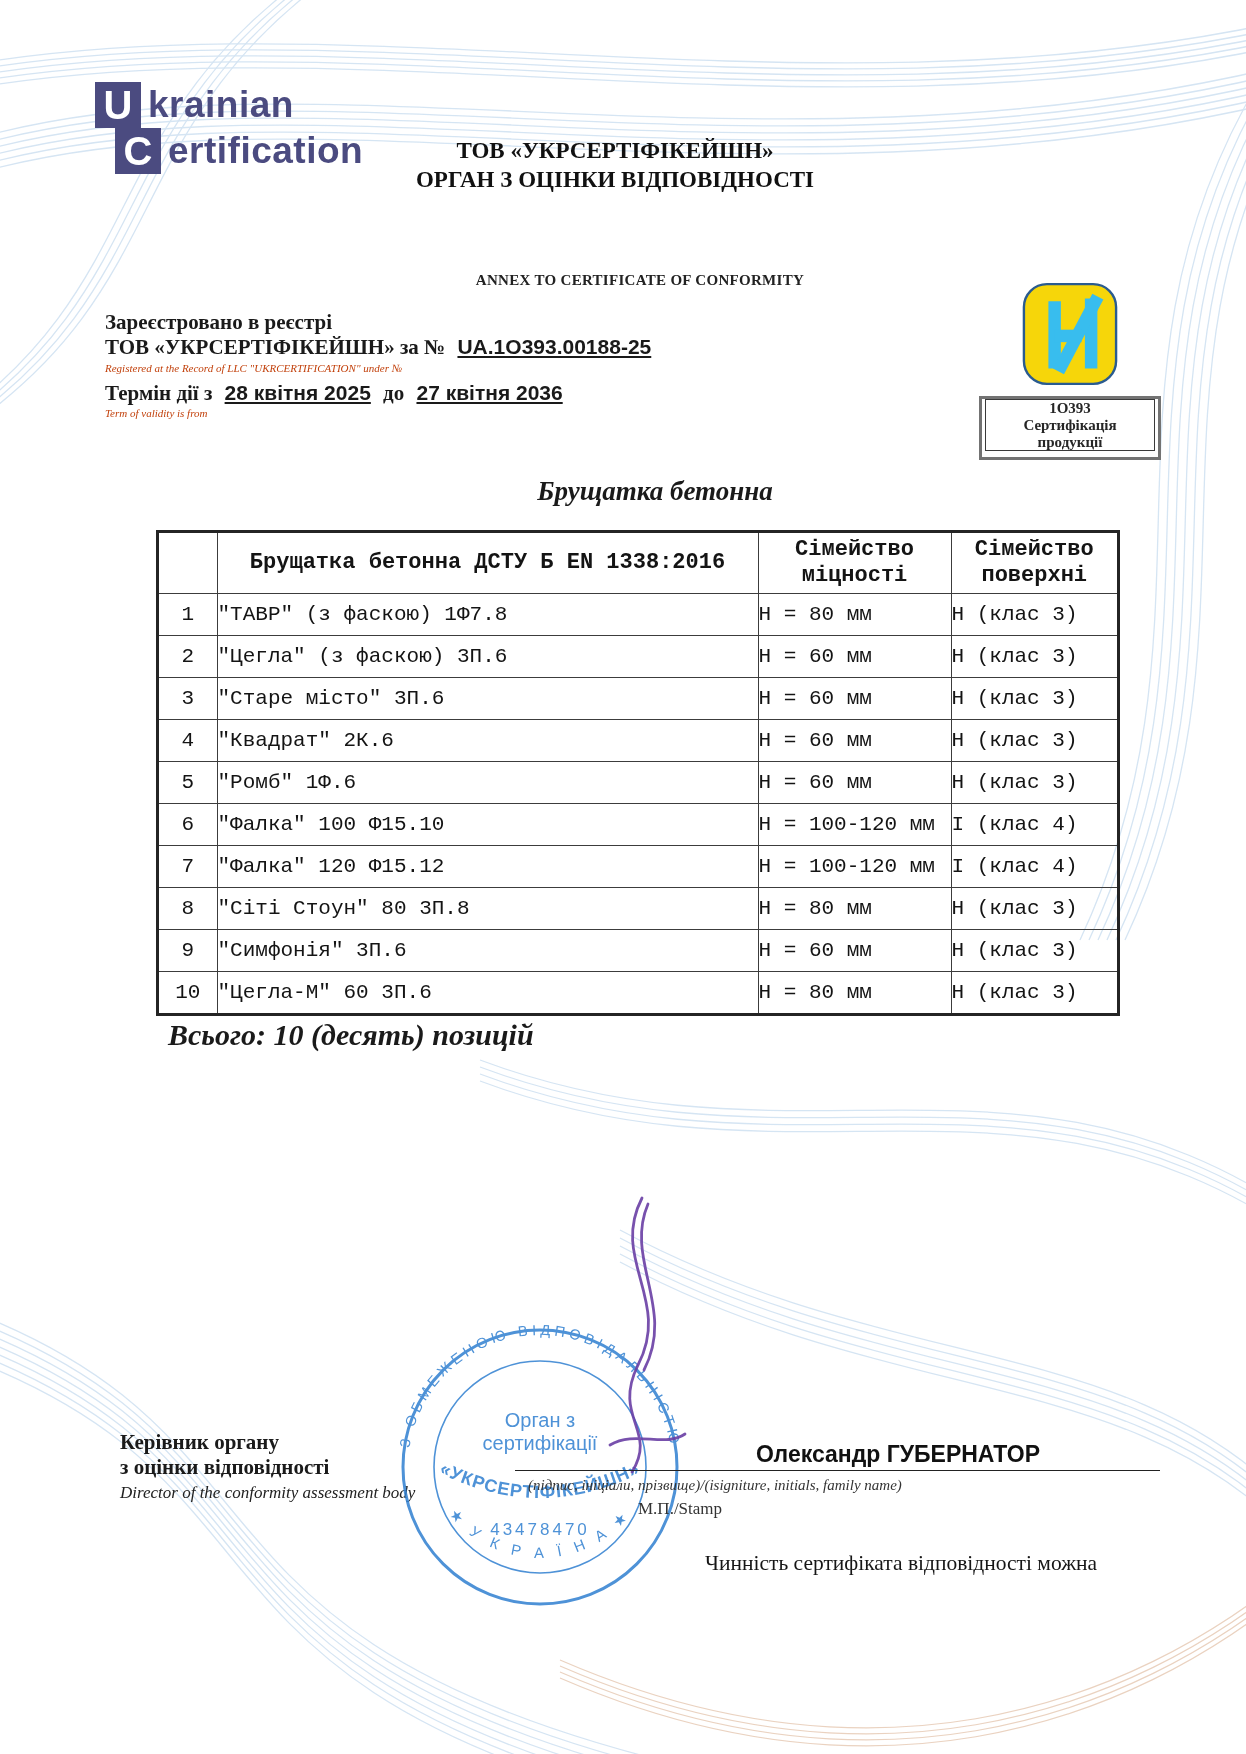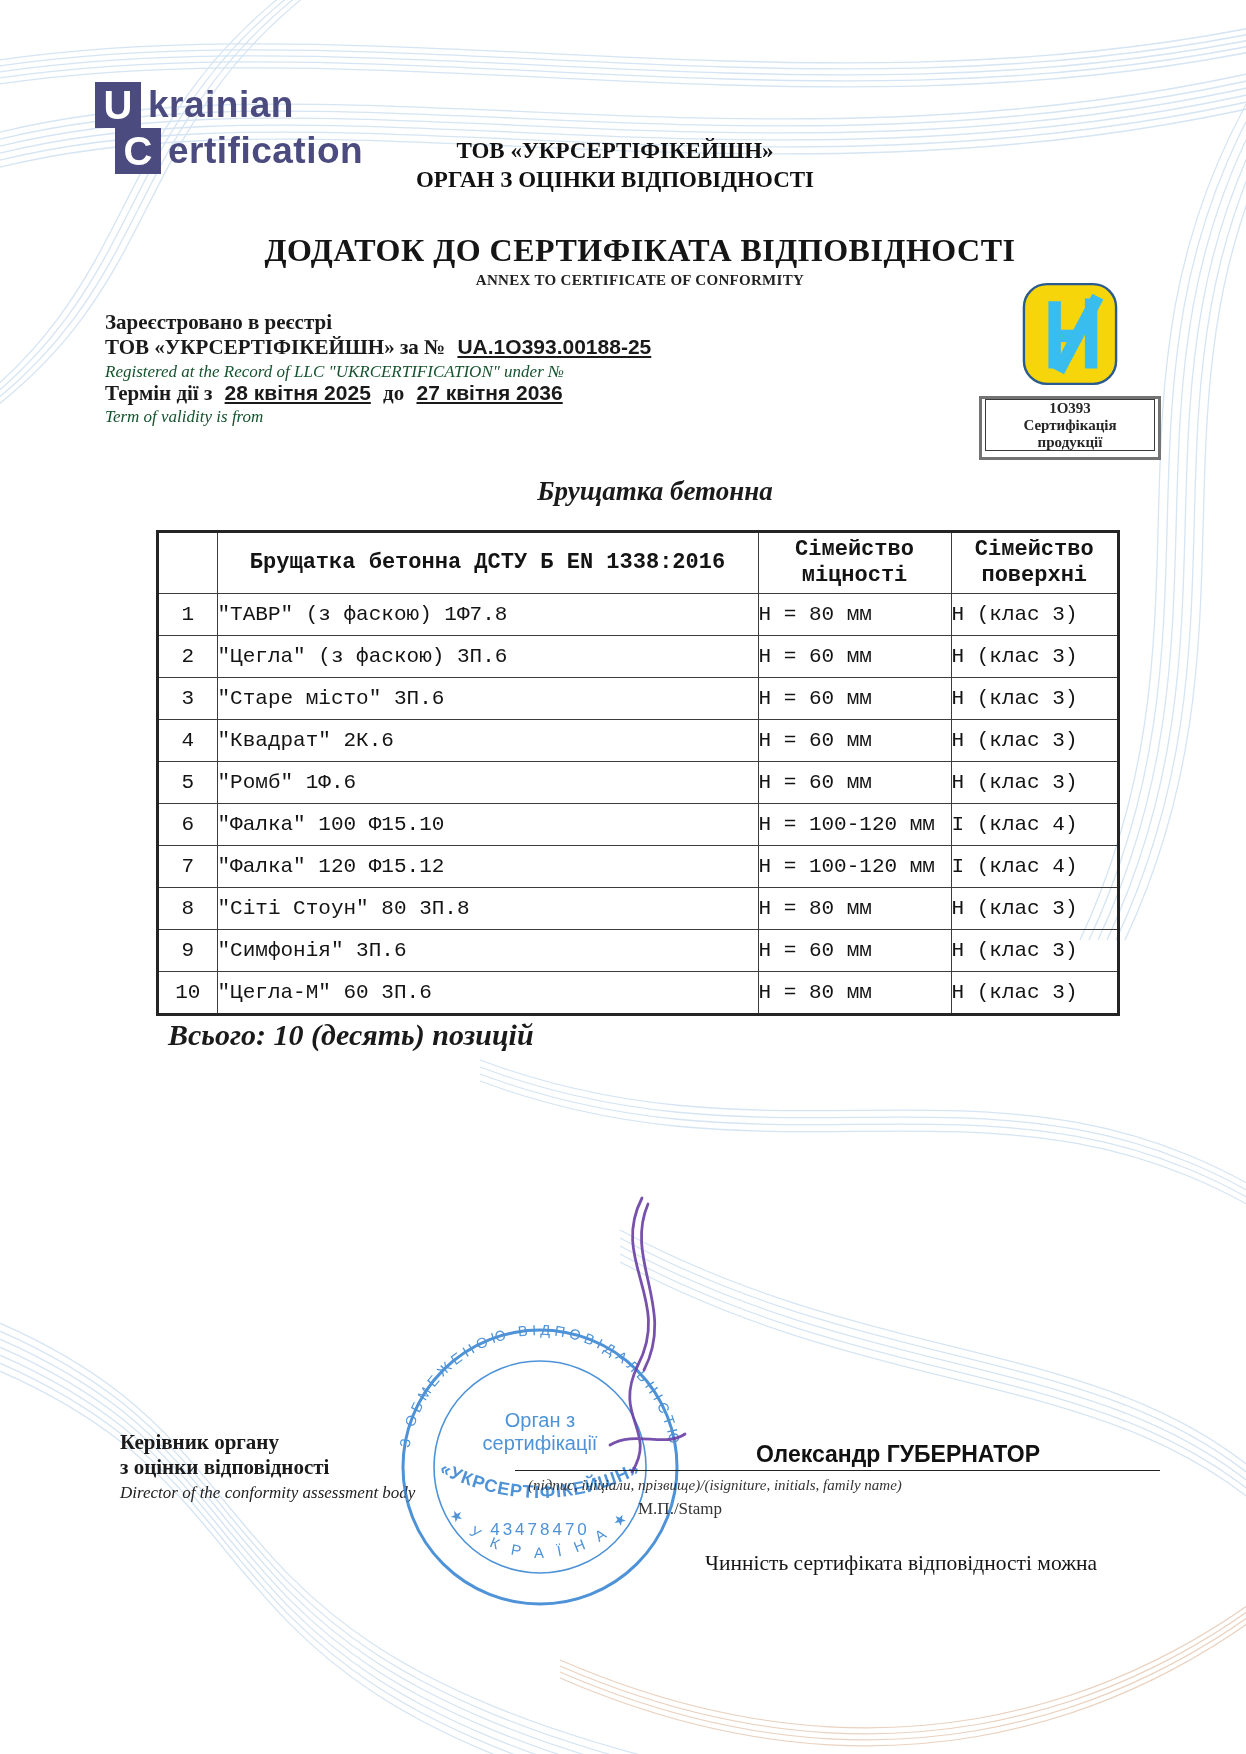--- a/index.html
+++ b/index.html
@@ -17,21 +17,21 @@
   .logo-rest{font-size:37px;letter-spacing:0.5px;padding-left:7px;}
 
   
   .org-head{left:615px;top:136px;transform:translateX(-50%);text-align:center;font-weight:bold;font-size:23px;line-height:29px;white-space:nowrap;color:#111;}
   .doc-title{left:640px;top:232px;transform:translateX(-50%);font-weight:bold;font-size:32px;letter-spacing:0.5px;white-space:nowrap;color:#151515;}
   .doc-subtitle{left:640px;top:272px;transform:translateX(-50%);font-weight:bold;font-size:15px;letter-spacing:0.3px;white-space:nowrap;color:#222;}
 
   
   .reg{left:105px;font-size:21px;white-space:nowrap;}
   .reg-b{font-weight:bold;}
-  .reg-i{font-style:italic;font-size:17px;color:#14532d;}
+  .reg-i{font-style:italic;font-size:11px;color:#c2410c;}
   .sans-b{font-family:"Liberation Sans", sans-serif;font-weight:bold;font-size:21px;}
   .u{text-decoration:underline;}
   .sp{margin-left:7px;}
 
   
   .accred-mark{left:1022px;top:282px;}
   .accred-box{left:979px;top:396px;width:176px;height:58px;border:3px solid #737373;display:flex;align-items:flex-start;justify-content:center;}
   .accred-box-inner{width:168px;height:50px;border:1px solid #3a3a3a;display:flex;flex-direction:column;align-items:center;justify-content:center;
                     font-weight:bold;font-size:15px;line-height:17px;color:#262626;text-align:center;}
 
@@ -136,21 +136,20 @@
       <span class="logo-sq">C</span>
         <span class="logo-rest">ertification</span>
     </div>
   </div>
 
   <div class="abs org-head">
     <div>ТОВ «УКРСЕРТІФІКЕЙШН»</div>
     <div>ОРГАН З ОЦІНКИ ВІДПОВІДНОСТІ</div>
   </div>
 
-  <div class="abs doc-title">ДОДАТОК ДО СЕРТИФІКАТА ВІДПОВІДНОСТІ</div>
   <div class="abs doc-subtitle">ANNEX TO CERTIFICATE OF CONFORMITY</div>
 
   <div class="abs reg reg-b" style="top:310px;">Зареєстровано в реєстрі</div>
   <div class="abs reg" style="top:335px;">
     <span class="reg-b">ТОВ «УКРСЕРТІФІКЕЙШН» за №</span>
     <span class="sans-b u sp">UA.1O393.00188-25</span>
   </div>
   <div class="abs reg reg-i" style="top:362px;">Registered at the Record of LLC "UKRCERTIFICATION" under №</div>
   <div class="abs reg" style="top:381px;">
     <span class="reg-b">Термін дії з</span>

